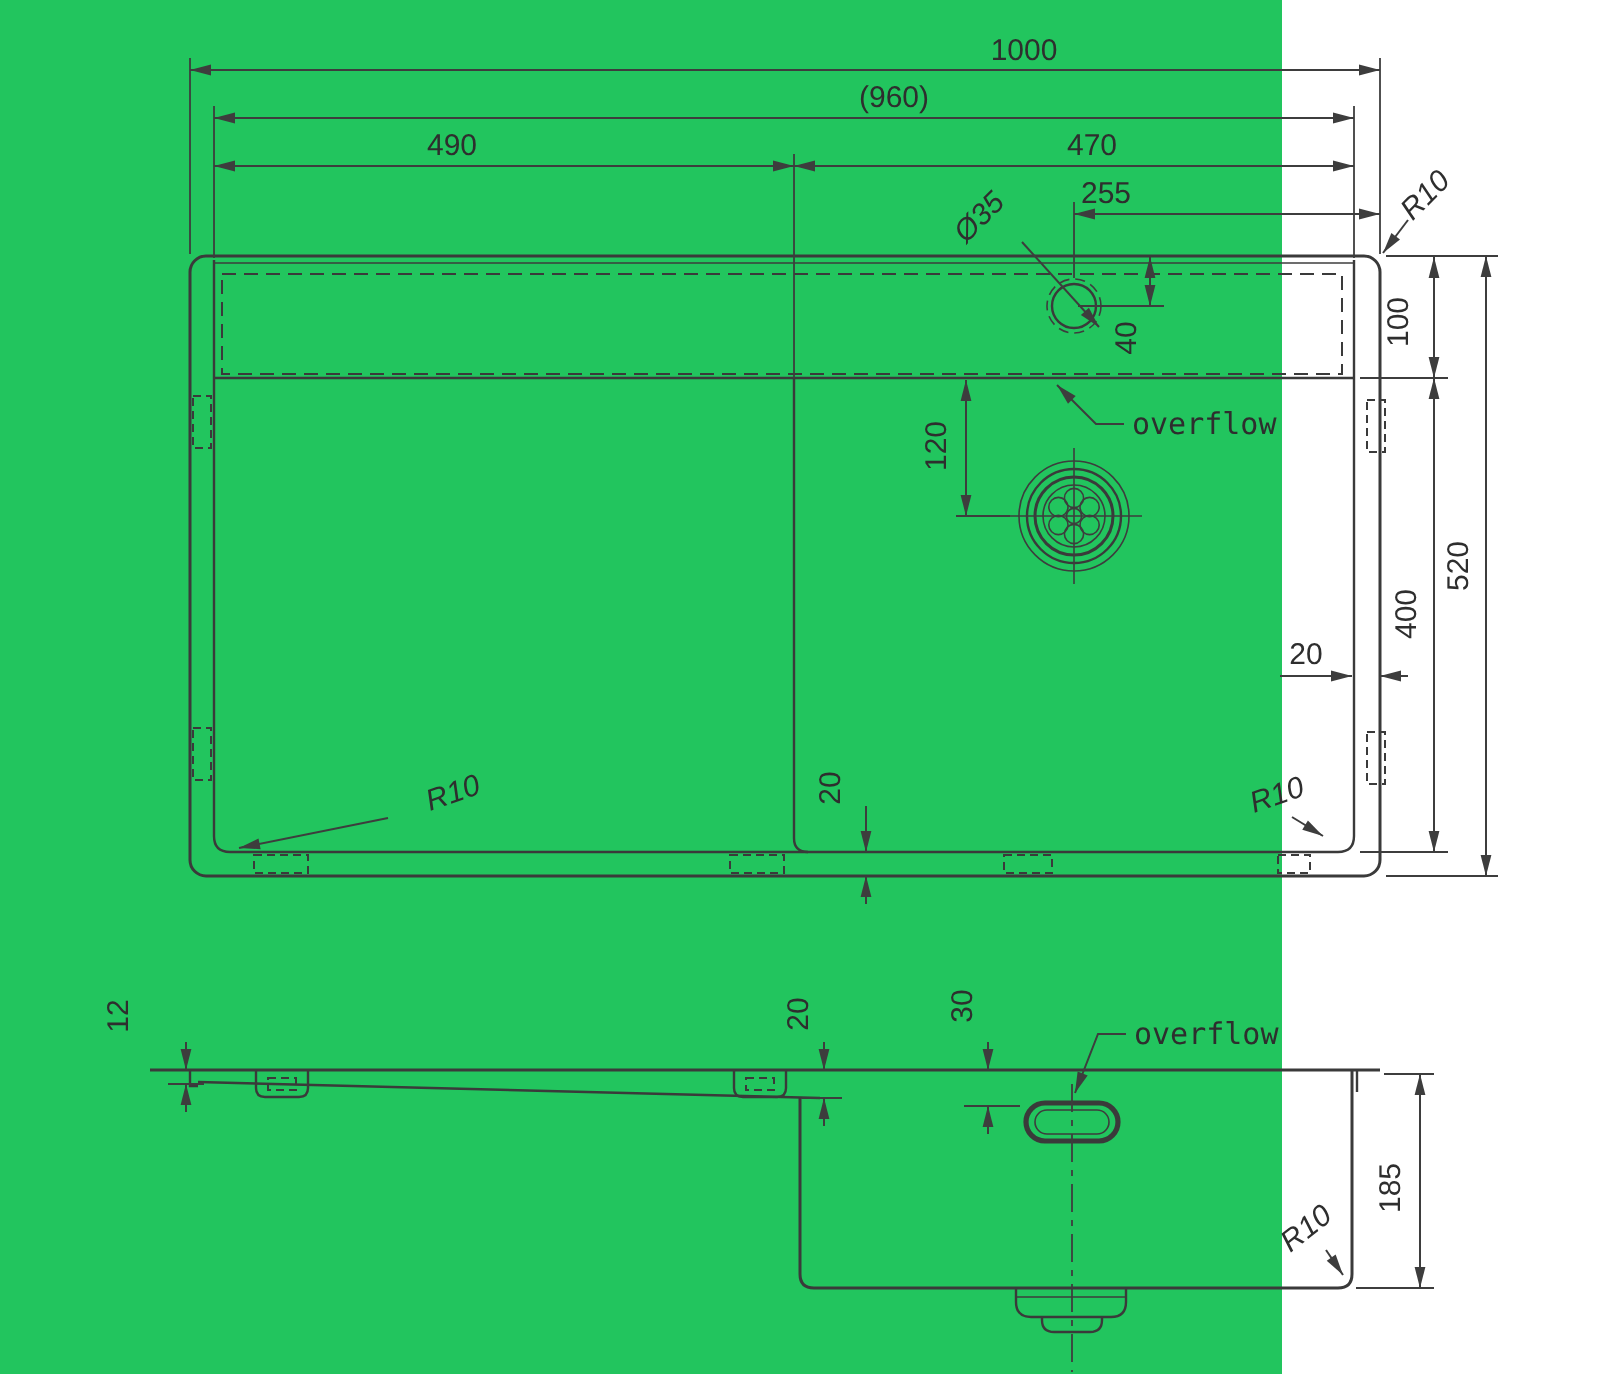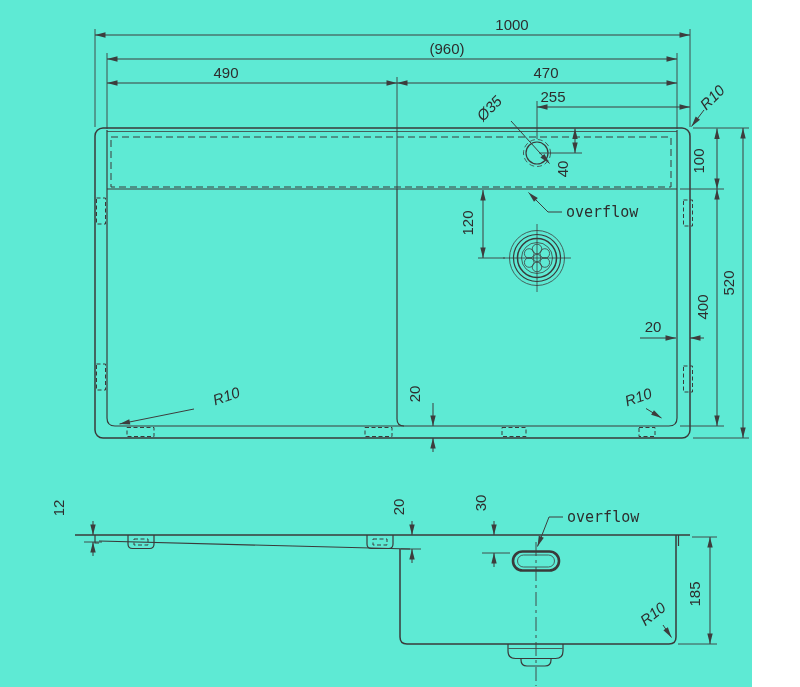--- a/index.html
+++ b/index.html
@@ -1,16 +1,16 @@
 <!DOCTYPE html>
 <html><head>
 <meta charset="utf-8">
 <style>
   html,body{margin:0;padding:0;background:#ffffff;}
-  .stage{width:752px;height:687px;background:#5eead4;position:relative;}
+  .stage{width:641px;height:687px;background:#22c55e;position:relative;}
   svg text{font-family:"Liberation Sans",sans-serif;font-size:15px;fill:#2e2e2e;}
   svg text.mono{font-family:"DejaVu Sans Mono","Liberation Mono",monospace;font-size:15px;}
   svg text.it{font-style:italic;}
   .obj{stroke:#3a3a3a;stroke-width:1.5;fill:none;}
   .obj2{stroke:#3a3a3a;stroke-width:1.2;fill:none;}
   .dash{stroke:#3a3a3a;stroke-width:1;fill:none;stroke-dasharray:7 4;}
   .clip{stroke:#3a3a3a;stroke-width:1;fill:none;stroke-dasharray:4 2.5;}
   .dim{stroke:#3d3d3d;stroke-width:1;fill:none;}
   .ext{stroke:#3d3d3d;stroke-width:0.9;fill:none;}
   .thin{stroke:#3d3d3d;stroke-width:0.8;fill:none;}

